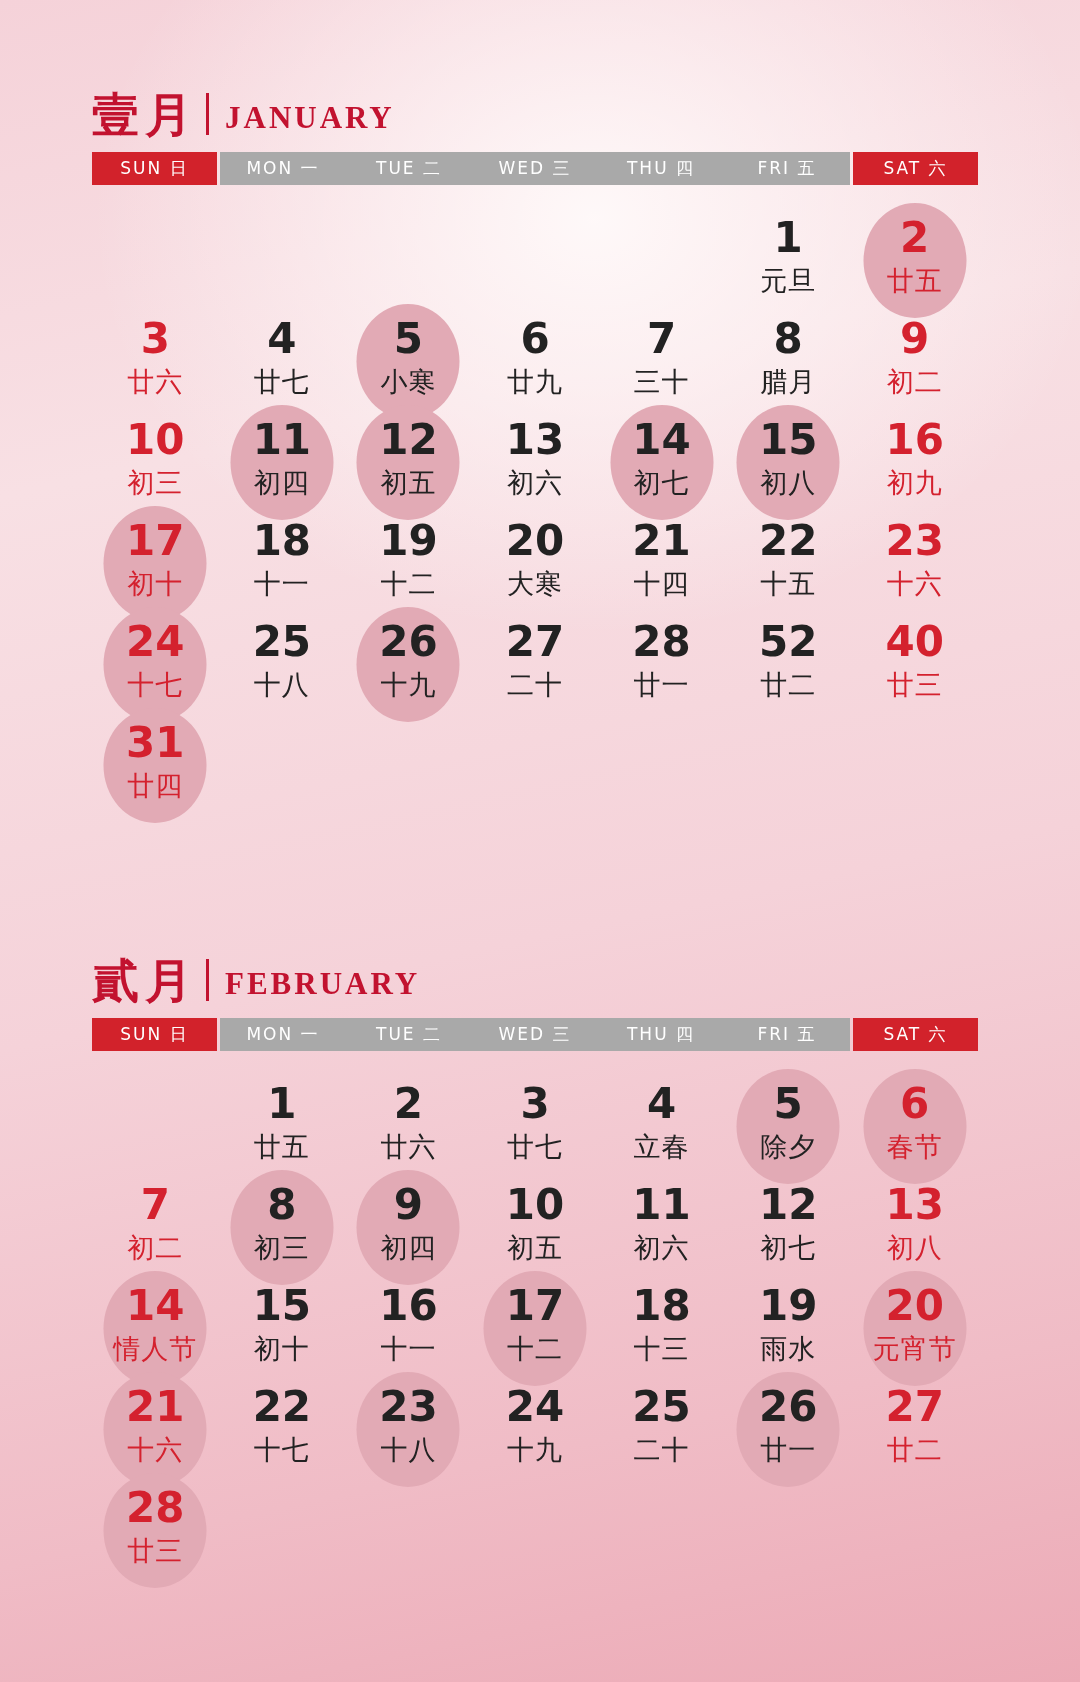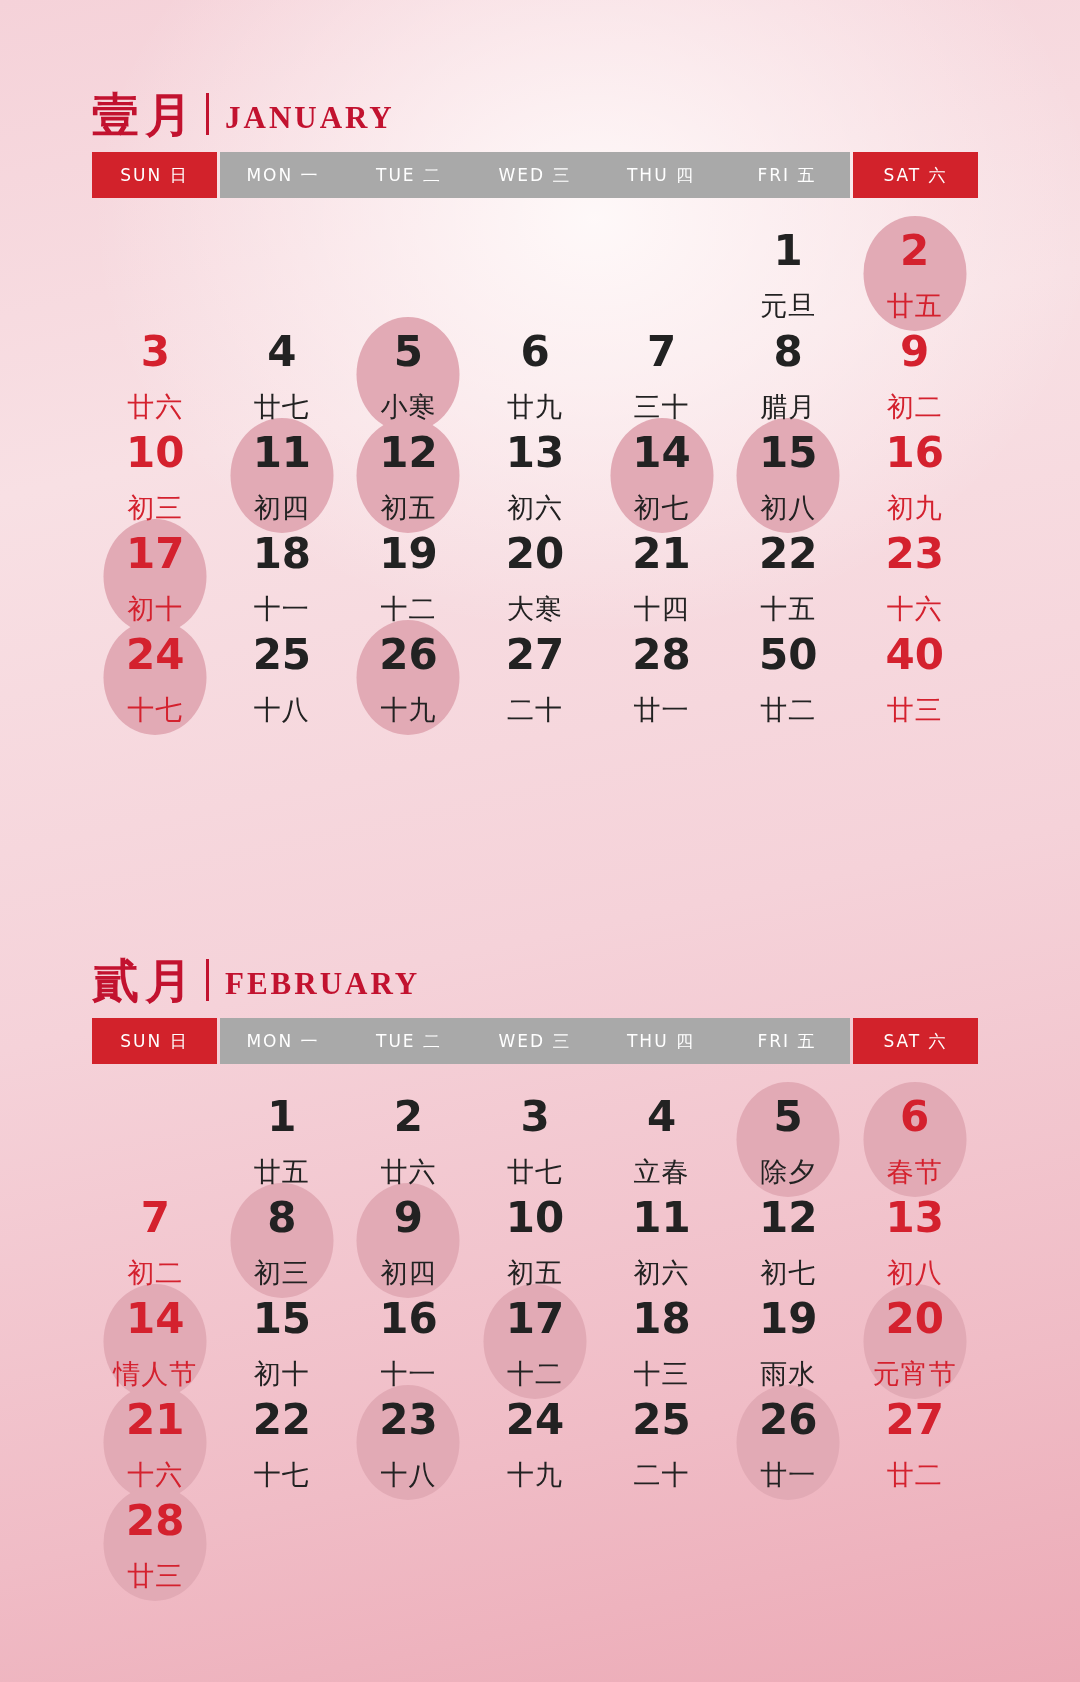--- a/index.html
+++ b/index.html
@@ -14,32 +14,32 @@
   }
   .month{position:absolute;left:92px;width:886px;}
   .month-0{top:86px;}
   .month-1{top:952px;}
 
   .month-title{display:flex;align-items:center;height:56px;margin-bottom:10px;color:var(--title-red,#c2122f);}
   .title-zh{font-family:Liberation Sans, sans-serif;font-size:47px;font-weight:bold;letter-spacing:6px;line-height:1;}
   .title-divider{width:3px;height:42px;background:var(--title-red,#c2122f);margin:0 16px 0 8px;}
   .title-en{font-family:Liberation Serif, serif;font-size:31px;font-weight:bold;letter-spacing:3px;line-height:1;padding-top:6px;}
 
-  .weekday-header{display:flex;height:46px;gap:3px;}
+  .weekday-header{display:flex;height:33px;gap:3px;}
   .wh-cell{display:flex;align-items:center;justify-content:center;
     color:#fff;font-size:17px;letter-spacing:2px;white-space:nowrap;}
   .weekday-header > .wh-red{flex:0 0 125px;background:var(--header-red,#d2222b);}
   .wh-mid{flex:1;display:flex;background:var(--header-gray,#a9a9a9);}
   .wh-mid .wh-cell{flex:1;}
 
   .day-grid{display:grid;grid-template-columns:repeat(7,1fr);grid-auto-rows:101px;margin-top:4px;}
   .cell{position:relative;text-align:center;padding-top:28px;color:var(--day-black,#222222);}
   .cell.red{color:var(--accent-red,#d4212e);}
   .num{display:block;position:relative;z-index:2;font-size:42px;font-weight:bold;line-height:1;}
-  .lunar{display:block;position:relative;z-index:2;font-size:27px;line-height:1;margin-top:20px;letter-spacing:1px;}
+  .lunar{display:block;position:relative;z-index:2;font-size:27px;line-height:1;margin-top:8px;letter-spacing:1px;}
   .ellipse{position:absolute;z-index:1;left:50%;top:14px;transform:translateX(-50%);
     width:103px;height:115px;border-radius:50%;background:var(--circle-pink,#e2aab5);}
 </style>
 </head>
 <body>
 
 <div class="page">
 
   <section class="month month-0">
     <div class="month-title">
@@ -179,26 +179,31 @@
         </div>
         <div class="cell">
           <span class="num">27</span>
           <span class="lunar">二十</span>
         </div>
         <div class="cell">
           <span class="num">28</span>
           <span class="lunar">廿一</span>
         </div>
         <div class="cell">
-          <span class="num">50</span>
+          <span class="num">52</span>
           <span class="lunar">廿二</span>
         </div>
         <div class="cell red">
           <span class="num">40</span>
           <span class="lunar">廿三</span>
+        </div>
+        <div class="cell red">
+          <span class="ellipse"></span>
+          <span class="num">31</span>
+          <span class="lunar">廿四</span>
         </div>
       </div>
   </section>
 
   <section class="month month-1">
     <div class="month-title">
       <span class="title-zh">貳月</span>
       <span class="title-divider"></span>
       <span class="title-en">FEBRUARY</span>
     </div>

